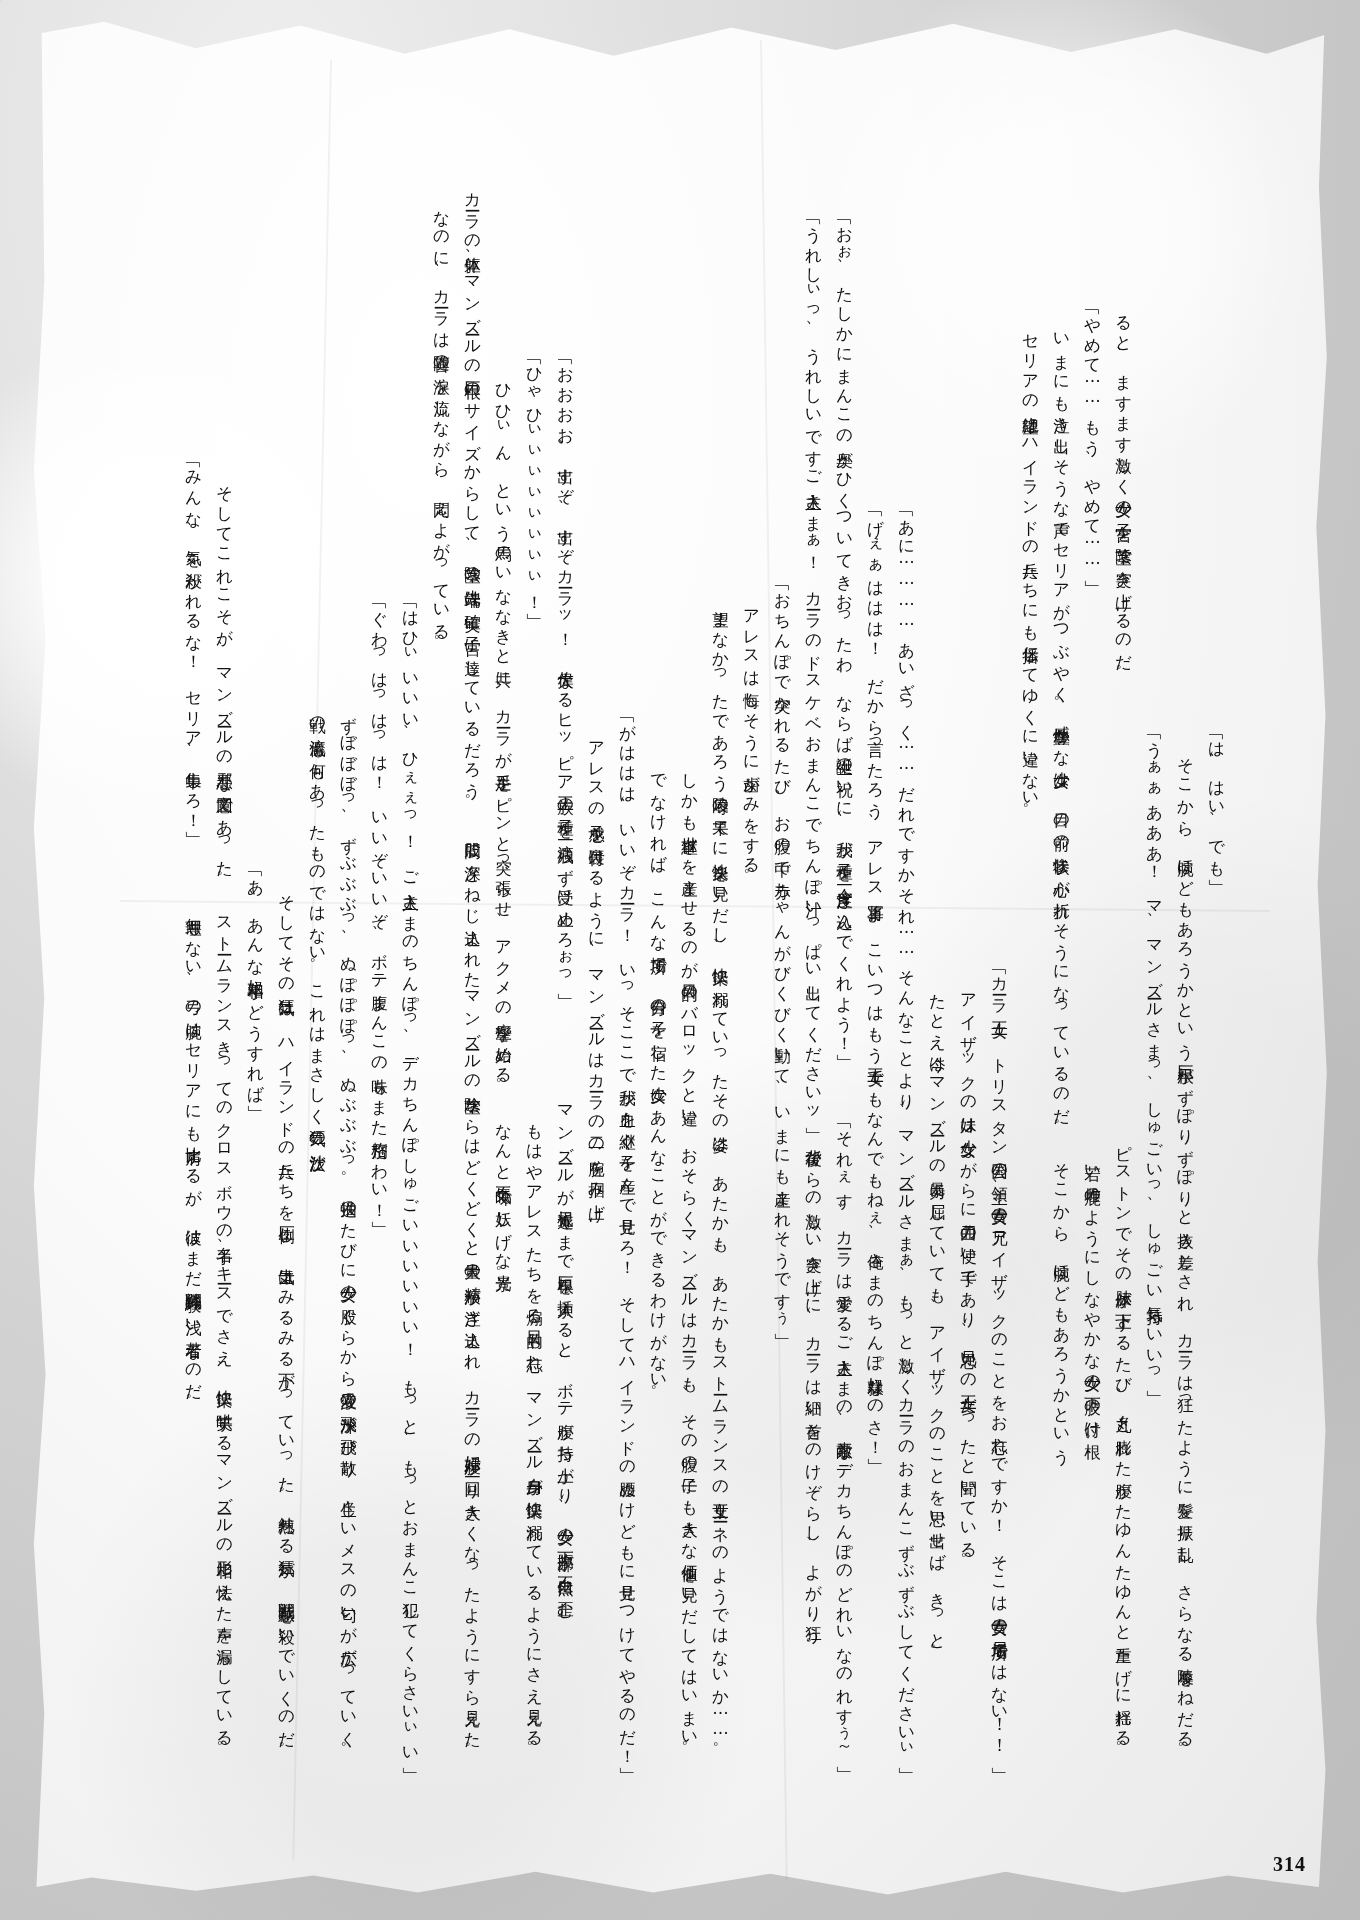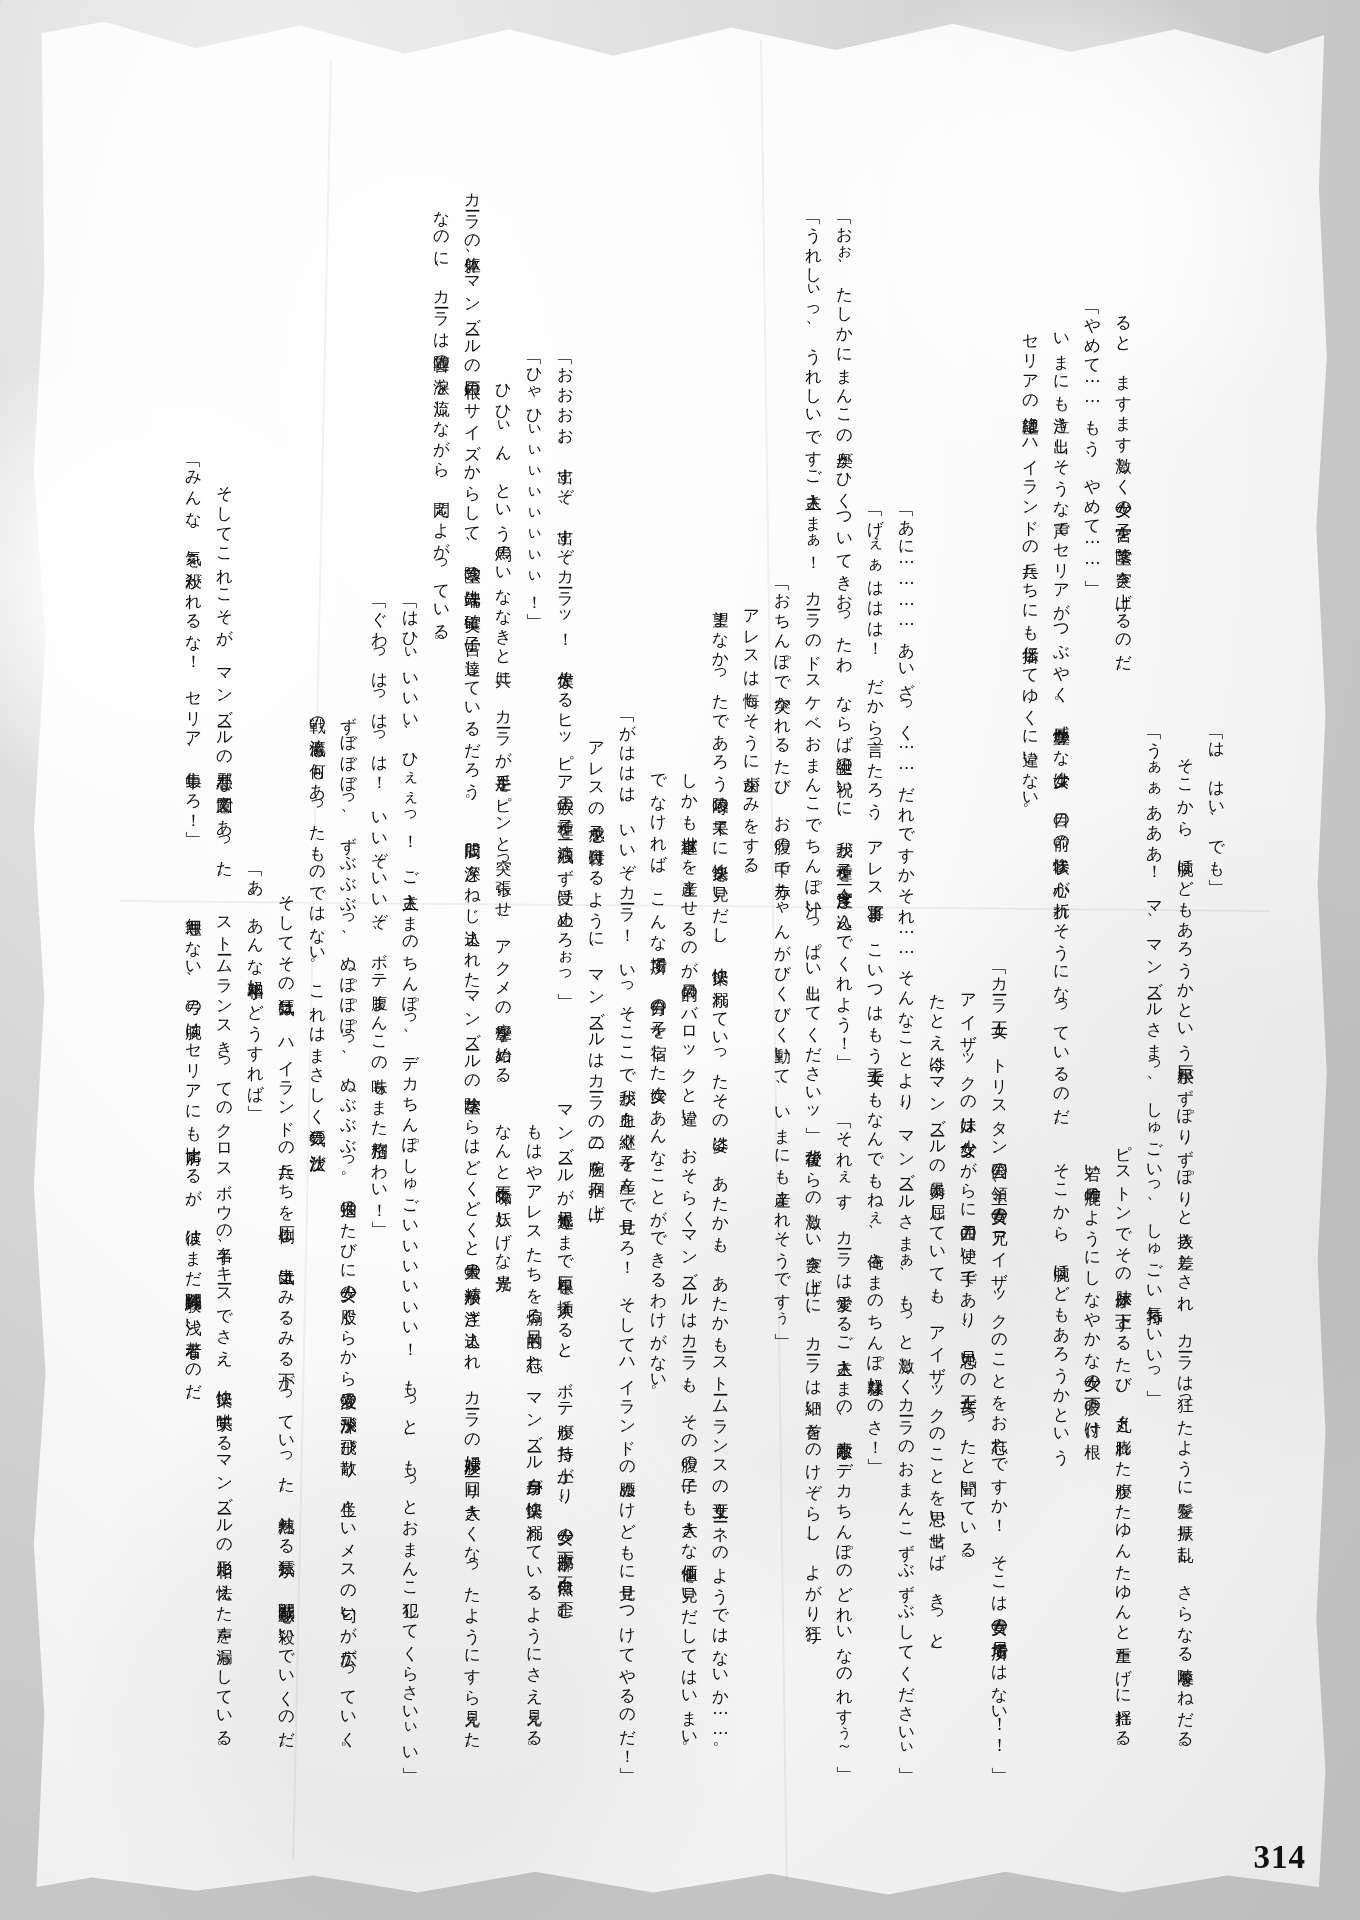--- a/index.html
+++ b/index.html
@@ -97,21 +97,21 @@
     white-space: pre-wrap;
     margin: 0;
     padding: 0;
   }
 
   .pagenum {
     position: absolute;
     right: 54px;
     bottom: 44px;
     font-family: "Liberation Serif", serif;
-    font-size: 33px;
+    font-size: 20px;
     font-weight: 700;
     color: #111;
     letter-spacing: 1px;
   }
 </style>
 </head>
 <body>
 
 <div class="page">
   <div class="paper edge"></div>

